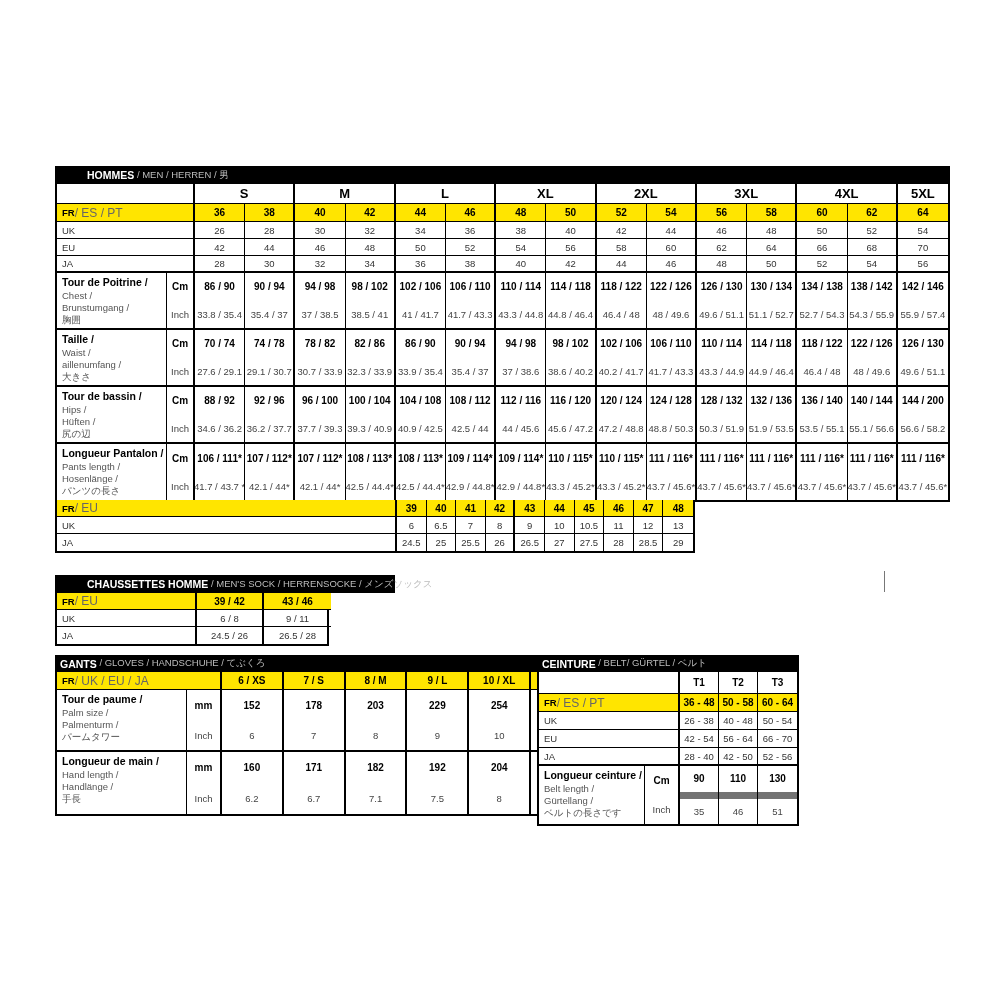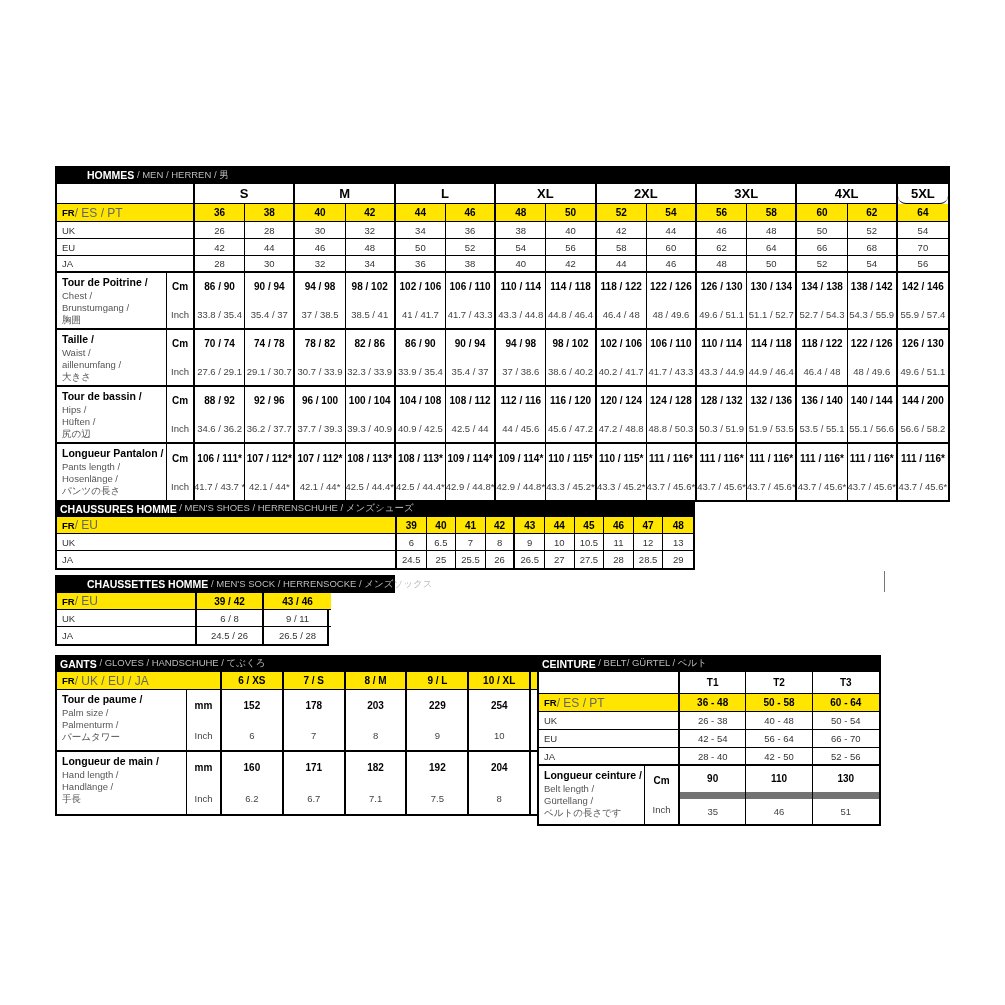--- a/index.html
+++ b/index.html
@@ -33,40 +33,40 @@
   .hr { border-bottom:7px solid #737373; }
   #men-grid    { grid-template-columns:110px 28px repeat(15,1fr); grid-template-rows:20px 18px 17px 17px 17px 57px 57px 57px 56px; }
   #shoes-grid  { grid-template-columns:340px repeat(10,1fr); grid-template-rows:17px 17px 17px; }
   #socks-grid  { grid-template-columns:140px 67px 67px; grid-template-rows:17px 17px 17px; width:274px; }
   #gloves-grid { grid-template-columns:130px 35px repeat(6,1fr); grid-template-rows:18px 62px 62px; }
   #belt-grid   { grid-template-columns:106px 35px repeat(3,1fr); grid-template-rows:22px 18px 18px 18px 18px 58px; }
   #men-block    { left:55px;  top:166px; width:895px; }
   #shoes-block  { left:55px;  top:500px; width:640px; }
   #socks-block  { left:55px;  top:575px; width:340px; }
   #gloves-block { left:55px;  top:655px; width:540px; }
-  #belt-block   { left:537px; top:655px; width:344px; }
+  #belt-block   { left:537px; top:655px; width:262px; }
   #artifact-line { left:884px; top:571px; width:1px; height:21px; background:#777; }
 </style>
 </head>
 <body>
 
 <div class="block" id="men-block">
   <div class="tbar tbar-lg">
     <span class="tt-b">HOMMES</span><span class="tt-r"> / MEN / HERREN / 男</span>
   </div>
   <div class="grid" id="men-grid">
       <div class="cell sp2 alignL"></div>
       <div class="cell group" style="grid-column: span 2;">S</div>
       <div class="cell group" style="grid-column: span 2;">M</div>
       <div class="cell group" style="grid-column: span 2;">L</div>
       <div class="cell group" style="grid-column: span 2;">XL</div>
       <div class="cell group" style="grid-column: span 2;">2XL</div>
       <div class="cell group" style="grid-column: span 2;">3XL</div>
       <div class="cell group" style="grid-column: span 2;">4XL</div>
-      <div class="cell group last" style="grid-column: span 1; border-radius: 8px;">5XL</div>
+      <div class="cell group last" style="grid-column: span 1;">5XL</div>
       <div class="cell sp2 yellow alignL">
         <span class="tt-b">FR</span>
         <span class="tt-r"> / ES / PT</span>
       </div>
       <div class="cell yellow bold">36</div>
       <div class="cell yellow bold br2">38</div>
       <div class="cell yellow bold">40</div>
       <div class="cell yellow bold br2">42</div>
       <div class="cell yellow bold">44</div>
       <div class="cell yellow bold br2">46</div>
@@ -404,23 +404,20 @@
         <div class="v-bot">43.7 / 45.6*</div>
       </div>
       <div class="cell mval last bN">
         <div class="v-top">111 / 116*</div>
         <div class="v-bot">43.7 / 45.6*</div>
       </div>
     </div>
 </div>
 
 <div class="block" id="shoes-block">
-  <div class="tbar tbar-sm">
-    <span class="tt-b">CHAUSSURES HOMME</span><span class="tt-r"> / MEN'S SHOES / HERRENSCHUHE / メンズシューズ</span>
-  </div>
   <div class="grid" id="shoes-grid">
       <div class="cell yellow alignL br2">
         <span class="tt-b">FR</span>
         <span class="tt-r"> / EU</span>
       </div>
       <div class="cell yellow bold">39</div>
       <div class="cell yellow bold">40</div>
       <div class="cell yellow bold">41</div>
       <div class="cell yellow bold br2">42</div>
       <div class="cell yellow bold">43</div>

